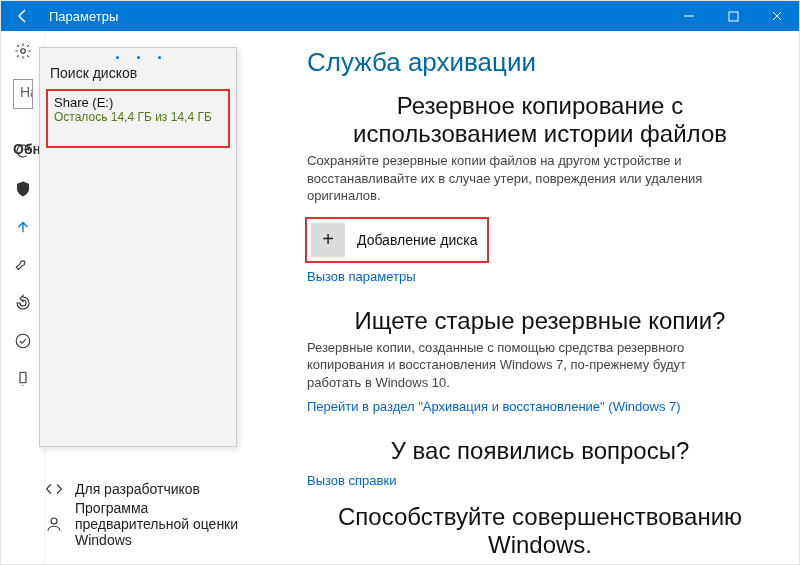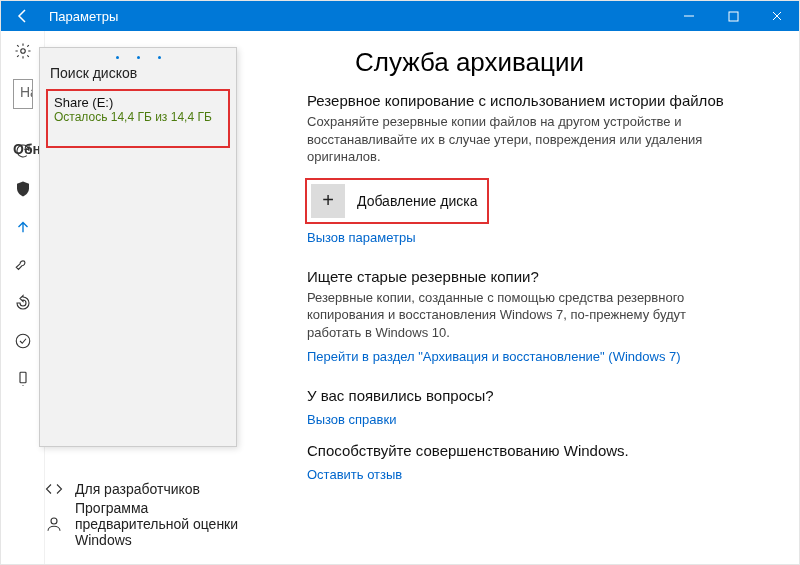--- a/index.html
+++ b/index.html
@@ -17,22 +17,22 @@
   .obn { position: absolute; left: 12px; top: 140px; font-size: 14px; color: #333; width: 28px; overflow: hidden; white-space: nowrap; font-weight: bold; }
   .panel { position: absolute; left: 38px; top: 34px; width: 198px; height: 400px; background: #f2f2f2; border: 1px solid #ccc; box-shadow: 2px 2px 6px rgba(0,0,0,0.12); margin-top: 12px; }
   .panel .dots { display: flex; justify-content: center; gap: 18px; padding: 8px 0 4px; color: #0078d7; font-size: 6px; letter-spacing: 4px;}
   .panel .dot { width:3px; height:3px; background:#0078d7; border-radius:50%; }
   .panel .ph { font-size: 14px; color: #222; padding: 2px 10px 8px; }
   .panel .disk { margin: 2px 8px; padding: 4px 6px 22px; }
   .panel .disk.hl { outline: 2px solid #e03030; }
   .panel .dname { font-size: 13px; color: #111; }
   .panel .dinfo { font-size: 12px; color: #4d7c0f; }
   .main { margin-left: 254px; padding: 16px 26px 10px 8px; flex: 1; overflow: hidden; }
-  h1 { font-weight: 300; font-size: 26px; color: #000000; margin-bottom: 14px; margin-left: 48px; }
-  h2 { font-weight: 400; font-size: 15px; color: #111; margin-top: 12px; margin-bottom: 4px; }
+  h1 { font-weight: 300; font-size: 26px; color: #0369a1; margin-bottom: 14px; }
+  h2 { font-weight: 400; font-size: 24px; color: #111; margin-top: 12px; margin-bottom: 4px; text-align: center; }
   p.desc { font-size: 13px; color: #444; line-height: 1.35; max-width: 420px; }
   .addrow { display:inline-flex; align-items:center; gap:12px; margin-top:14px; padding:4px; }
   .addrow.hl { outline:2px solid #e03030; padding:4px 10px 4px 4px; }
   .plusbtn { width:34px; height:34px; background:#dcdcdc; display:flex; align-items:center; justify-content:center; font-size:20px; color:#222; }
   .addlbl { font-size:14px; color:#111; }
   a.link { color:#0066cc; font-size:13px; display:inline-block; margin-top:8px; cursor:pointer; }
   .bottom-items { position:absolute; left:44px; bottom:16px; display:flex; flex-direction:column; gap:2px; }
   .bottom-items .bi { display:flex; align-items:center; gap:12px; font-size:14px; color:#222; }
   .bottom-items .bi .ico { width:18px; height:18px; }
 </style>

